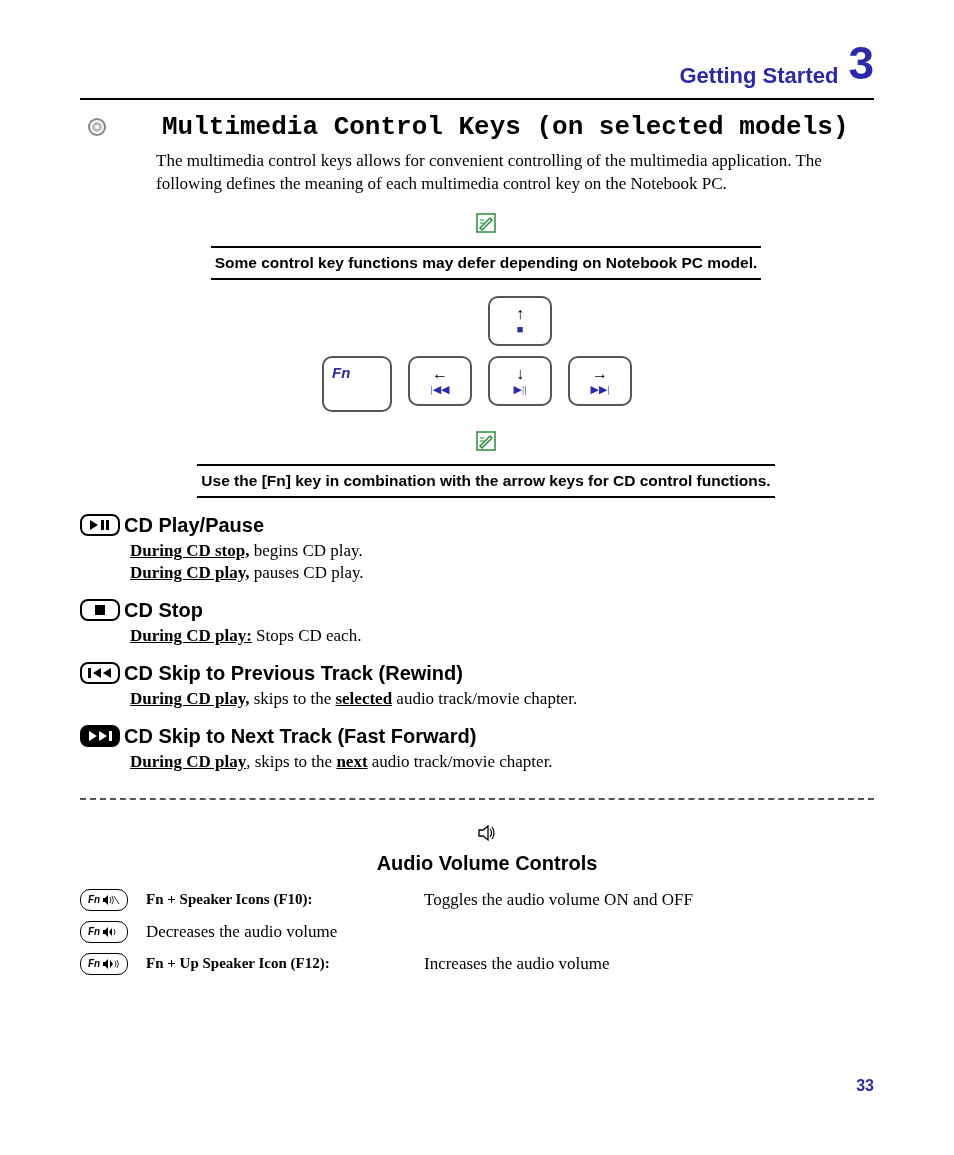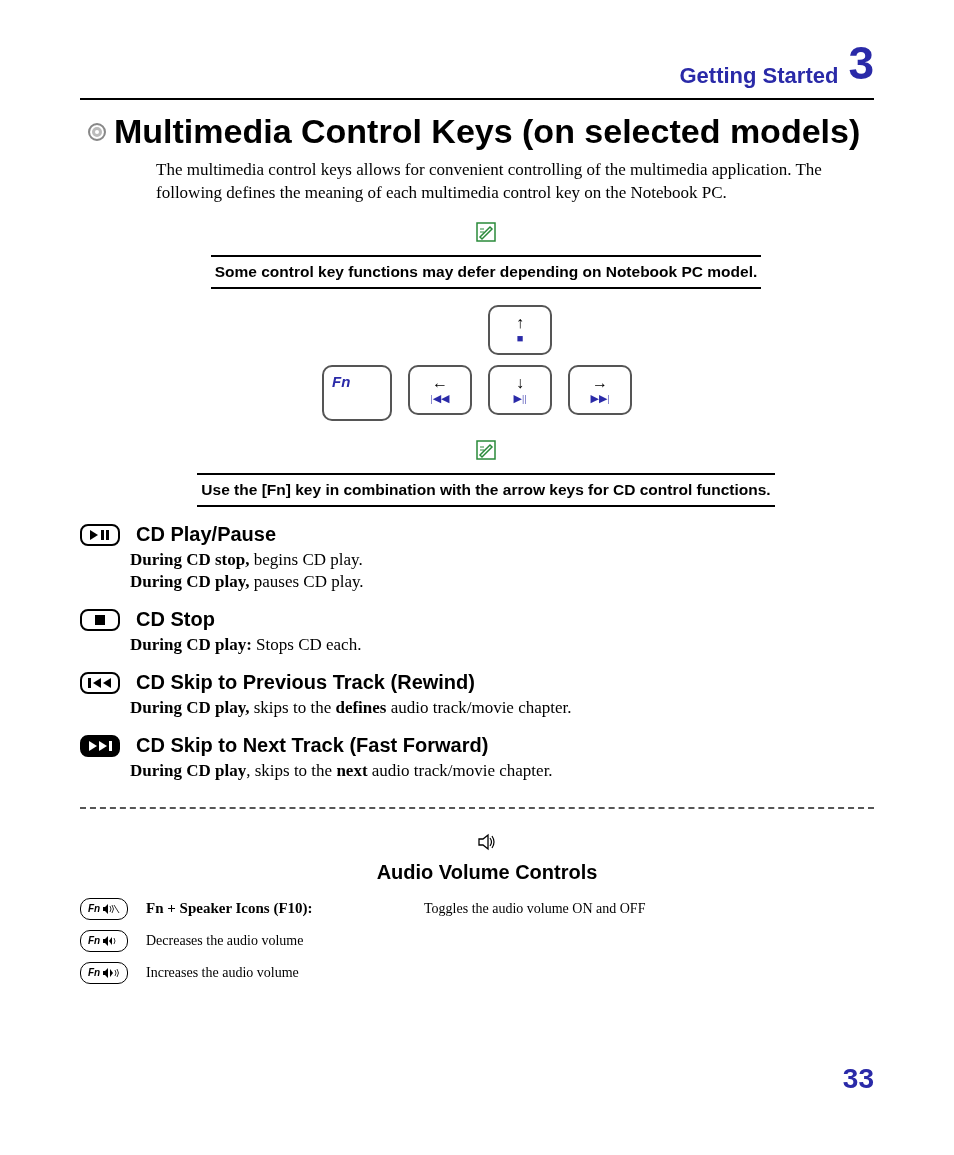--- a/index.html
+++ b/index.html
@@ -30,21 +30,21 @@
     top: 4px;
   }
   .header-num {
     font-family: Arial, Helvetica, sans-serif;
     font-weight: bold;
     font-size: 46px;
     color: #2a2aa8;
     line-height: 1;
   }
   .h1-row { display: flex; align-items: center; gap: 8px; margin: 12px 0 8px 8px; }
-  .h1 { font-family: Liberation Sans, sans-serif; font-weight: bold; font-size: 34px; }
+  .h1 { font-family: Liberation Mono, monospace; font-weight: bold; font-size: 26px; margin-left: 48px; }
   .circle-bullet {
     width: 18px; height: 18px; border: 2px solid #888; border-radius: 50%;
     box-shadow: inset 0 0 0 2px #fff, inset 0 0 0 5px #bbb;
     flex: 0 0 auto;
   }
   .body-text { font-size: 17px; margin-left: 76px; line-height: 1.35; margin-bottom: 14px; }
   .note-block { display: flex; align-items: center; gap: 10px; margin: 6px 0 16px 18px; flex-direction: column; }
   .note-icon {
     width: 26px; height: 26px; display: flex; align-items: center; justify-content: center;
     color: #2a8a3a; flex: 0 0 auto;
@@ -57,46 +57,46 @@
   .keycap-col { display: flex; flex-direction: column; align-items: center; gap: 10px; }
   .keycap {
     width: 64px; height: 50px; border: 2px solid #555; border-radius: 10px;
     display: flex; flex-direction: column; align-items: center; justify-content: center;
     gap: 2px; position: relative; background: #fff;
   }
   .keycap.fn { width: 70px; height: 56px; justify-content: flex-start; align-items: flex-start; padding: 6px 8px; }
   .fn-label { font-family: Arial, Helvetica, sans-serif; font-weight: bold; font-style: italic; color: #2a2aa8; font-size: 15px; }
   .key-arrow { font-size: 16px; line-height: 1; }
   .key-sym { font-size: 11px; color: #2a2aa8; line-height: 1; }
-  .section-row { display: flex; align-items: flex-end; gap: 16px; margin: 16px 0 4px 0; }
+  .section-row { display: flex; align-items: flex-start; gap: 4px; margin: 16px 0 4px 0; }
   .sec-icon {
     width: 40px; height: 22px; border: 2px solid #000; border-radius: 8px;
     display: flex; align-items: center; justify-content: center; flex: 0 0 auto;
     background: #fff;
   }
   .sec-icon.filled { background: #000; color: #fff; }
   .sec-icon svg { display: block; }
   .h2 { font-family: Arial, Helvetica, sans-serif; font-weight: bold; font-size: 20px; }
   .sub-body { margin-left: 50px; font-size: 17px; margin-bottom: 2px; }
-  .sub-body b { font-weight: bold; }
+  .sub-body b { font-weight: bold; text-decoration: underline; }
   .dashed-sep { border: none; border-top: 2px dashed #555; margin: 26px 0 22px; }
   .h2-row2 { display: flex; align-items: center; gap: 8px; margin: 0 0 14px 20px; flex-direction: column; }
   .speaker-bullet { width: 22px; height: 22px; display: flex; align-items: center; justify-content: center; }
   .vol-table { margin-left: 0; }
   .vol-row { display: flex; align-items: center; gap: 18px; margin-bottom: 10px; }
   .vol-key {
     width: 48px; height: 22px; border: 1.5px solid #000; border-radius: 10px;
     font-family: Arial, Helvetica, sans-serif; font-weight: bold; font-style: italic; font-size: 10px;
     display: flex; align-items: center; justify-content: center; gap: 2px; flex: 0 0 auto;
   }
   .vol-label { font-family: "Times New Roman", serif; font-weight: bold; font-size: 15px; width: 260px; }
-  .vol-desc { font-family: "Times New Roman", serif; font-size: 14px; }
+  .vol-desc { font-family: "Times New Roman", serif; font-size: 17px; }
   .page-num {
     position: absolute; bottom: 60px; right: 80px;
-    font-family: Arial, Helvetica, sans-serif; font-weight: bold; font-size: 28px; color: #2a2aa8;
+    font-family: Arial, Helvetica, sans-serif; font-weight: bold; font-size: 16px; color: #2a2aa8;
   }
 </style>
 </head>
 <body>
 
 <div class="header-row">
   <span class="header-title">Getting Started</span>
   <span class="header-num">3</span>
 </div>
 
@@ -188,21 +188,21 @@
 <div class="section-row">
   <span class="sec-icon">
     <svg width="30" height="14" viewBox="0 0 30 14">
         <rect x="3" y="2" width="3" height="10" fill="#000"></rect>
         <polygon points="16,2 16,12 8,7" fill="#000"></polygon>
         <polygon points="26,2 26,12 18,7" fill="#000"></polygon>
       </svg>
   </span>
   <span class="h2">CD Skip to Previous Track (Rewind)</span>
 </div>
-<p class="sub-body"><b>During CD play,</b><span> skips to the </span><b>defines</b><span> audio track/movie chapter.</span></p>
+<p class="sub-body"><b>During CD play,</b><span> skips to the </span><b>selected</b><span> audio track/movie chapter.</span></p>
 
 <div class="section-row">
   <span class="sec-icon filled">
     <svg width="30" height="14" viewBox="0 0 30 14">
         <polygon points="4,2 4,12 12,7" fill="#fff"></polygon>
         <polygon points="14,2 14,12 22,7" fill="#fff"></polygon>
         <rect x="24" y="2" width="3" height="10" fill="#fff"></rect>
       </svg>
   </span>
   <span class="h2">CD Skip to Next Track (Fast Forward)</span>
@@ -249,17 +249,18 @@
   <div class="vol-row">
     <span class="vol-key">
         <span>Fn</span>
         <svg width="18" height="12" viewBox="0 0 18 12">
           <polygon points="1,4 3,4 6,1 6,11 3,8 1,8" fill="#000"></polygon>
           <polygon points="8,2 8,10 11,6" fill="#000"></polygon>
           <path d="M13 3 Q15 6 13 9" stroke="#000" fill="none" stroke-width="0.8"></path>
           <path d="M15 2 Q18 6 15 10" stroke="#000" fill="none" stroke-width="0.8"></path>
         </svg>
       </span>
+    <span class="vol-label">Fn + Up Speaker Icon (F12):</span>
     <span class="vol-desc">Increases the audio volume</span>
   </div>
 </div>
 
 <div class="page-num">33</div>
 
 </body></html>

